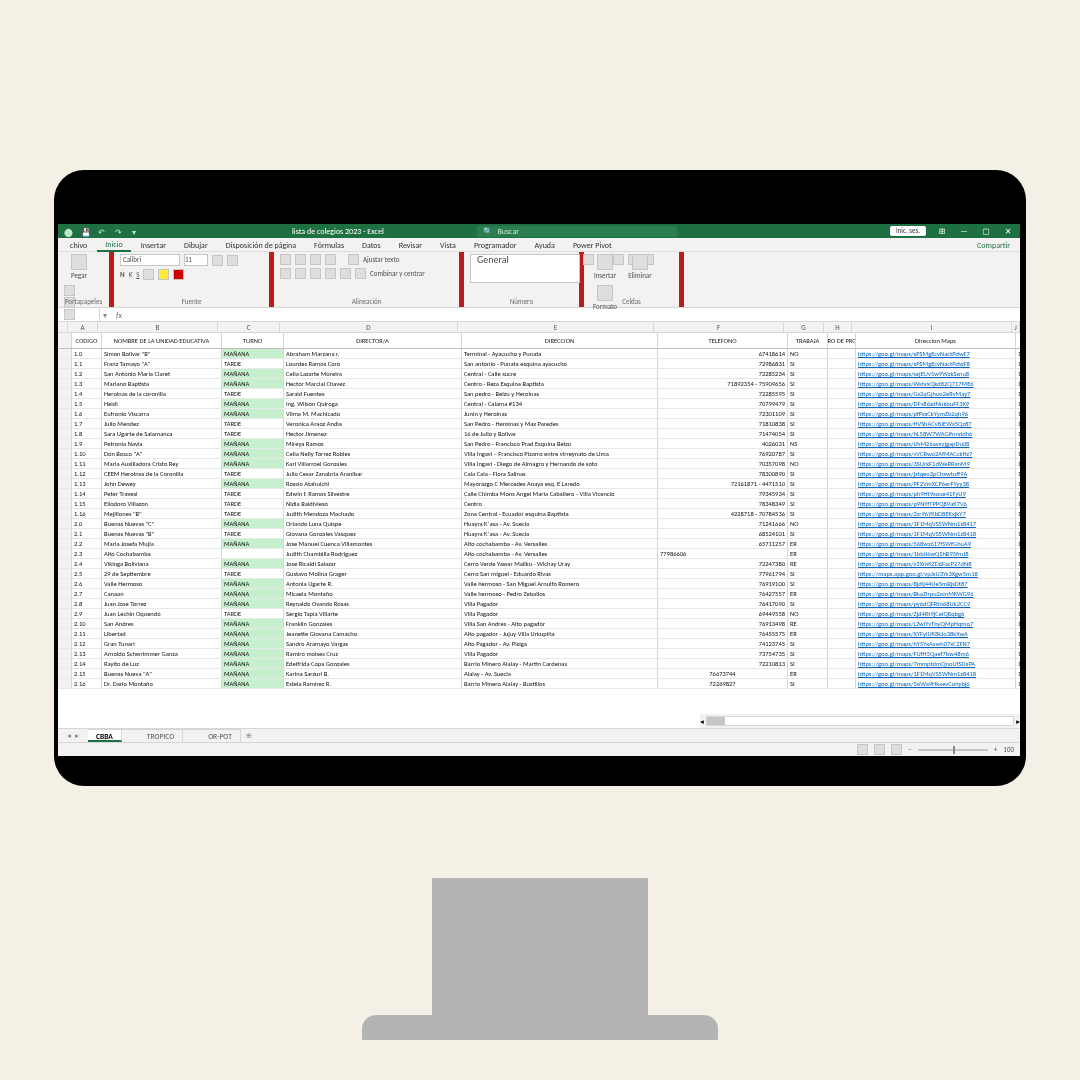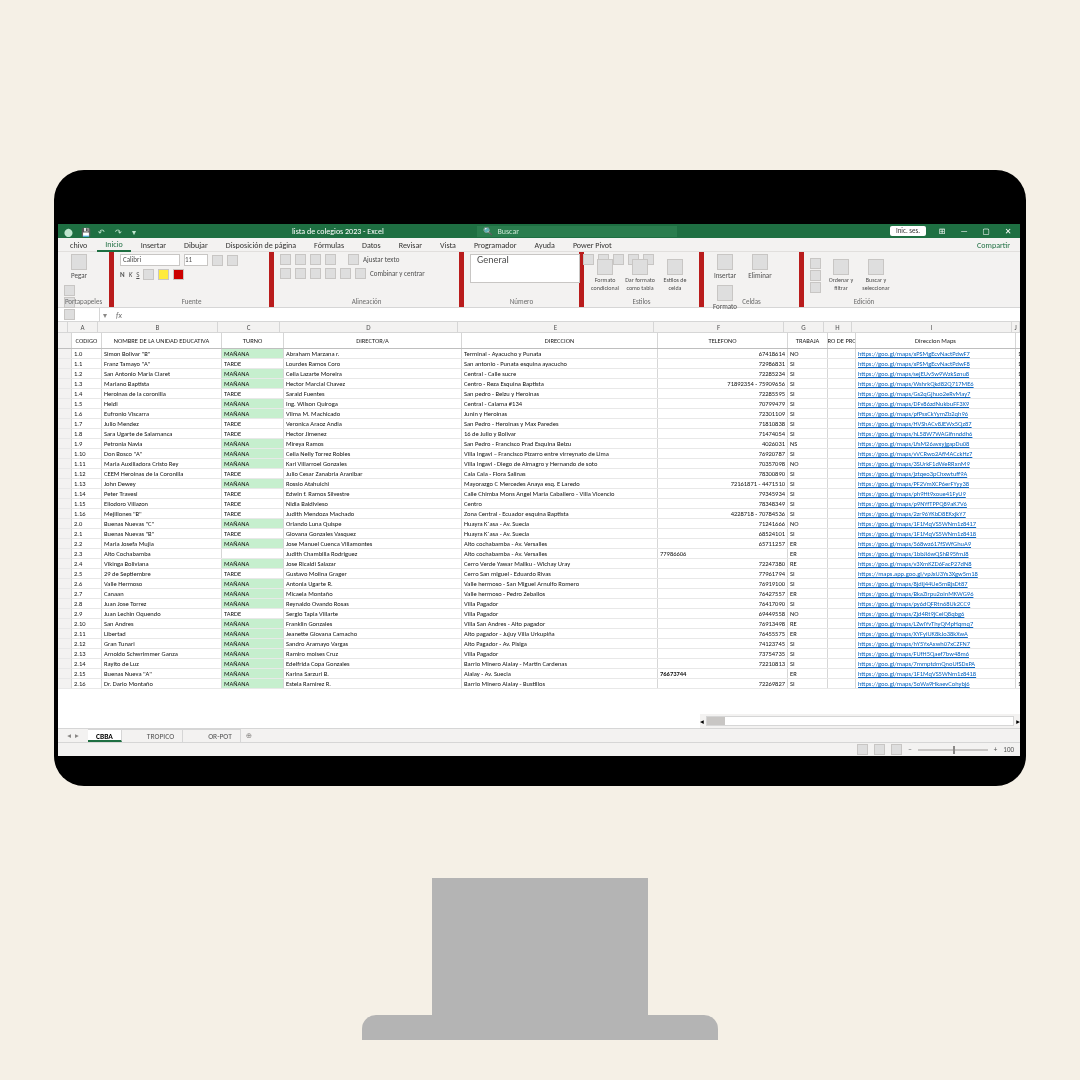--- a/index.html
+++ b/index.html
@@ -247,72 +247,37 @@
         <div class="row">
           <span class="ico-sm"></span>
           <span class="ico-sm"></span>
           <span class="ico-sm"></span>
           <span class="ico-sm"></span>
           <span class="ico-sm"></span>
         </div>
       </div>
       <div class="label">Número</div>
     </div>
-    <div class="rgroup" style="width:120px">
-      <div class="ctrls">
-        <div class="bigbtn">
-            <span class="ico"></span>
-            <span style="font-size:6px;text-align:center">Formato condicional</span>
-          </div>
-        <div class="bigbtn">
-            <span class="ico"></span>
-            <span style="font-size:6px;text-align:center">Dar formato como tabla</span>
-          </div>
-        <div class="bigbtn">
-            <span class="ico"></span>
-            <span style="font-size:6px;text-align:center">Estilos de celda</span>
-          </div>
-      </div>
-      <div class="label">Estilos</div>
-    </div>
     <div class="rgroup" style="width:100px">
       <div class="ctrls">
         <div class="bigbtn">
             <span class="ico"></span>
             <span>Insertar</span>
           </div>
         <div class="bigbtn">
             <span class="ico"></span>
             <span>Eliminar</span>
           </div>
         <div class="bigbtn">
             <span class="ico"></span>
             <span>Formato</span>
           </div>
       </div>
       <div class="label">Celdas</div>
     </div>
-    <div class="rgroup" style="width:120px;border-right:none">
-      <div class="ctrls">
-        <div class="stack">
-          <span class="ico-sm"></span>
-          <span class="ico-sm"></span>
-          <span class="ico-sm"></span>
-        </div>
-        <div class="bigbtn">
-            <span class="ico"></span>
-            <span style="font-size:6px;text-align:center">Ordenar y filtrar</span>
-          </div>
-        <div class="bigbtn">
-            <span class="ico"></span>
-            <span style="font-size:6px;text-align:center">Buscar y seleccionar</span>
-          </div>
-      </div>
-      <div class="label">Edición</div>
-    </div>
   </div>
 
   <div class="fbarrow">
     <div class="namebox"></div>
     <span style="width:10px;text-align:center;color:#8a8886">▾</span>
     <span class="fx">fx</span>
     <div class="fbar"></div>
   </div>
 
   <div class="colhdr">
@@ -760,34 +725,34 @@
         <div class="td cI"><span class="link">https://goo.gl/maps/7mmptdmQnoUfSDxPA</span></div>
         <div class="td cJ">1</div>
       </div>
       <div class="trow">
         <div class="rownum"></div>
         <div class="td cA">2.15</div>
         <div class="td cB">Buenas Nueva "A"</div>
         <div class="td cC turno-m">MAÑANA</div>
         <div class="td cD">Karina Sarzuri B.</div>
         <div class="td cE">Alalay - Av. Suecia</div>
-        <div class="td cF" style="text-align: left; font-weight: bold;">76673744</div>
+        <div class="td cF" style="text-align: center;">76673744</div>
         <div class="td cG">ER</div>
         <div class="td cH"></div>
         <div class="td cI"><span class="link">https://goo.gl/maps/1F1MqVS5WNm1z8418</span></div>
         <div class="td cJ">1</div>
       </div>
       <div class="trow">
         <div class="rownum"></div>
         <div class="td cA">2.16</div>
         <div class="td cB">Dr. Dario Montaño</div>
         <div class="td cC turno-m">MAÑANA</div>
         <div class="td cD">Estela Ramirez R.</div>
         <div class="td cE">Barrio Minero Alalay - Bustillos</div>
-        <div class="td cF" style="text-align: right;">72269827</div>
+        <div class="td cF" style="text-align: center;">72269827</div>
         <div class="td cG">SI</div>
         <div class="td cH"></div>
         <div class="td cI"><span class="link">https://goo.gl/maps/5oWa9HkaevCohybj6</span></div>
         <div class="td cJ">1</div>
       </div>
     </div>
 
   <div class="sheet-tabs">
     <div class="nav">
       <span>◂</span>

